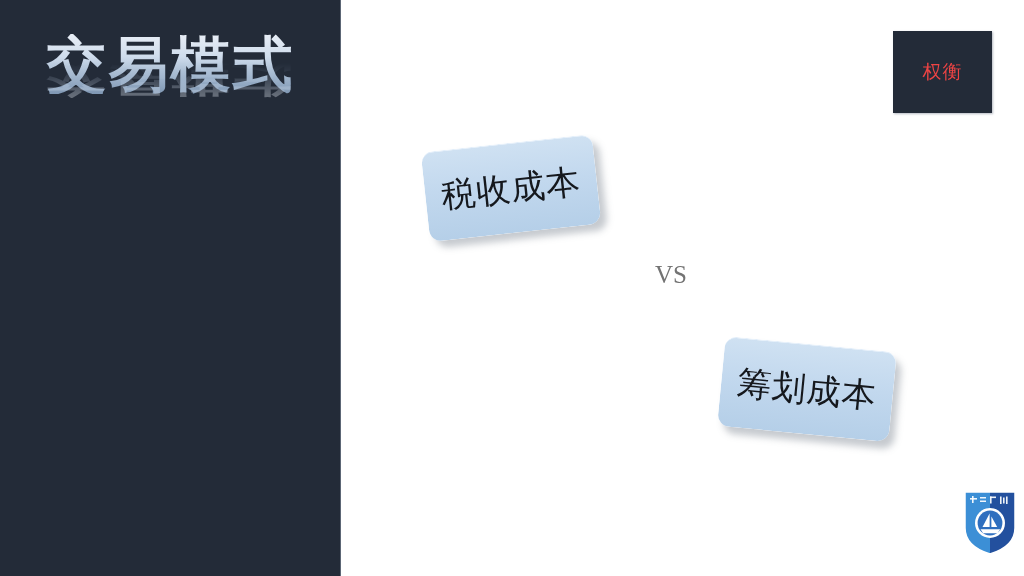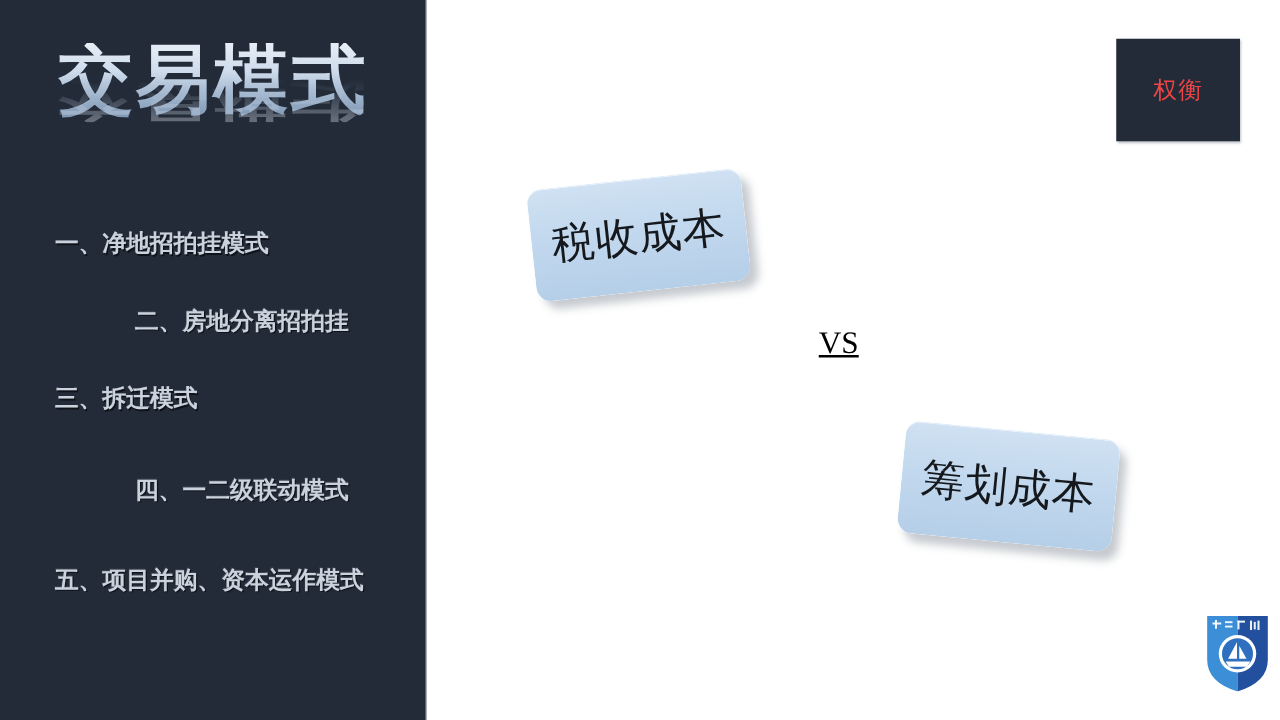--- a/index.html
+++ b/index.html
@@ -162,22 +162,21 @@
   }
 
   
   .vs {
     position: absolute;
     left: 655px;
     top: 261px;
     font-family: "Liberation Serif", "DejaVu Serif", serif;
     font-size: 25px;
     font-weight: 400;
-    color: #000000;
-    text-decoration: underline;
+    color: #737373;
     text-underline-offset: 2px;
     letter-spacing: 0px;
   }
 
   
   .logo {
     position: absolute;
     left: 963px;
     top: 490px;
     width: 54px;
@@ -190,27 +189,20 @@
 
 <div id="slide">
 
   <div class="sidebar">
 
     <div class="title-wrap">
       <div class="title-main">交易模式</div>
       <div class="title-reflect" aria-hidden="true">交易模式</div>
     </div>
 
-    <div class="menu">
-      <div class="menu-item indent-0 mi-0">一、净地招拍挂模式</div>
-      <div class="menu-item indent-1 mi-1">二、房地分离招拍挂</div>
-      <div class="menu-item indent-0 mi-2">三、拆迁模式</div>
-      <div class="menu-item indent-1 mi-3">四、一二级联动模式</div>
-      <div class="menu-item indent-0 mi-4">五、项目并购、资本运作模式</div>
-    </div>
   </div>
 
   <div class="content"></div>
 
   <div class="label-box">
     <span class="label-box-text">权衡</span>
   </div>
 
   <div class="banner" id="banner-tax">
     <span class="banner-text">税收成本</span>

